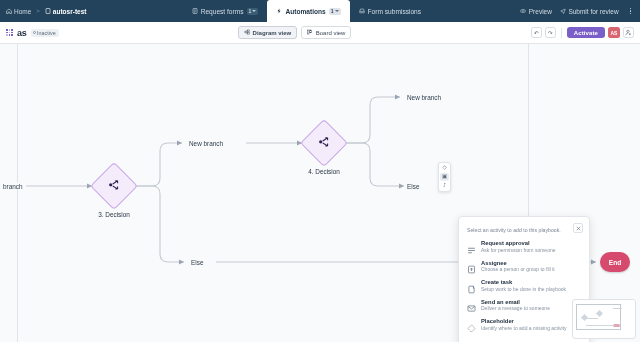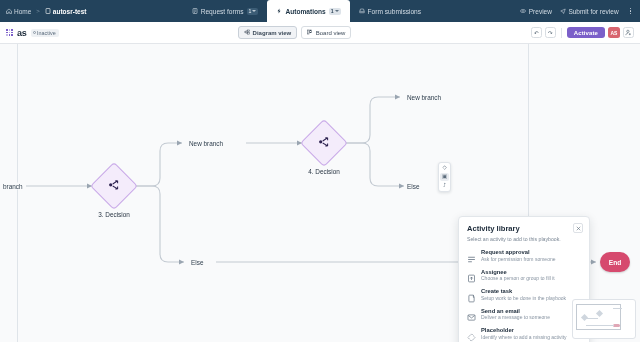--- a/index.html
+++ b/index.html
@@ -362,21 +362,20 @@
     <div class="endnode" style="left:615px; top:218px">End</div>
 
     <div id="handle-stack" style="left:438px; top:118px">
       <span class="hbtn">◇</span>
       <span class="hbtn sel">▣</span>
       <span class="hbtn">⤴</span>
     </div>
 
     <div id="lib">
       <div id="lib-head">
-        <div id="lib-title">Activity library</div>
         <div id="lib-sub">Select an activity to add to this playbook.</div>
         <div id="lib-close">
           <svg viewBox="0 0 10 10" width="5" height="5">
               <path d="M1.5,1.5 L8.5,8.5 M8.5,1.5 L1.5,8.5" stroke="#5d6b79" stroke-width="1.2"></path>
             </svg>
         </div>
       </div>
       <div id="lib-list">
 
         <div class="lib-item">

